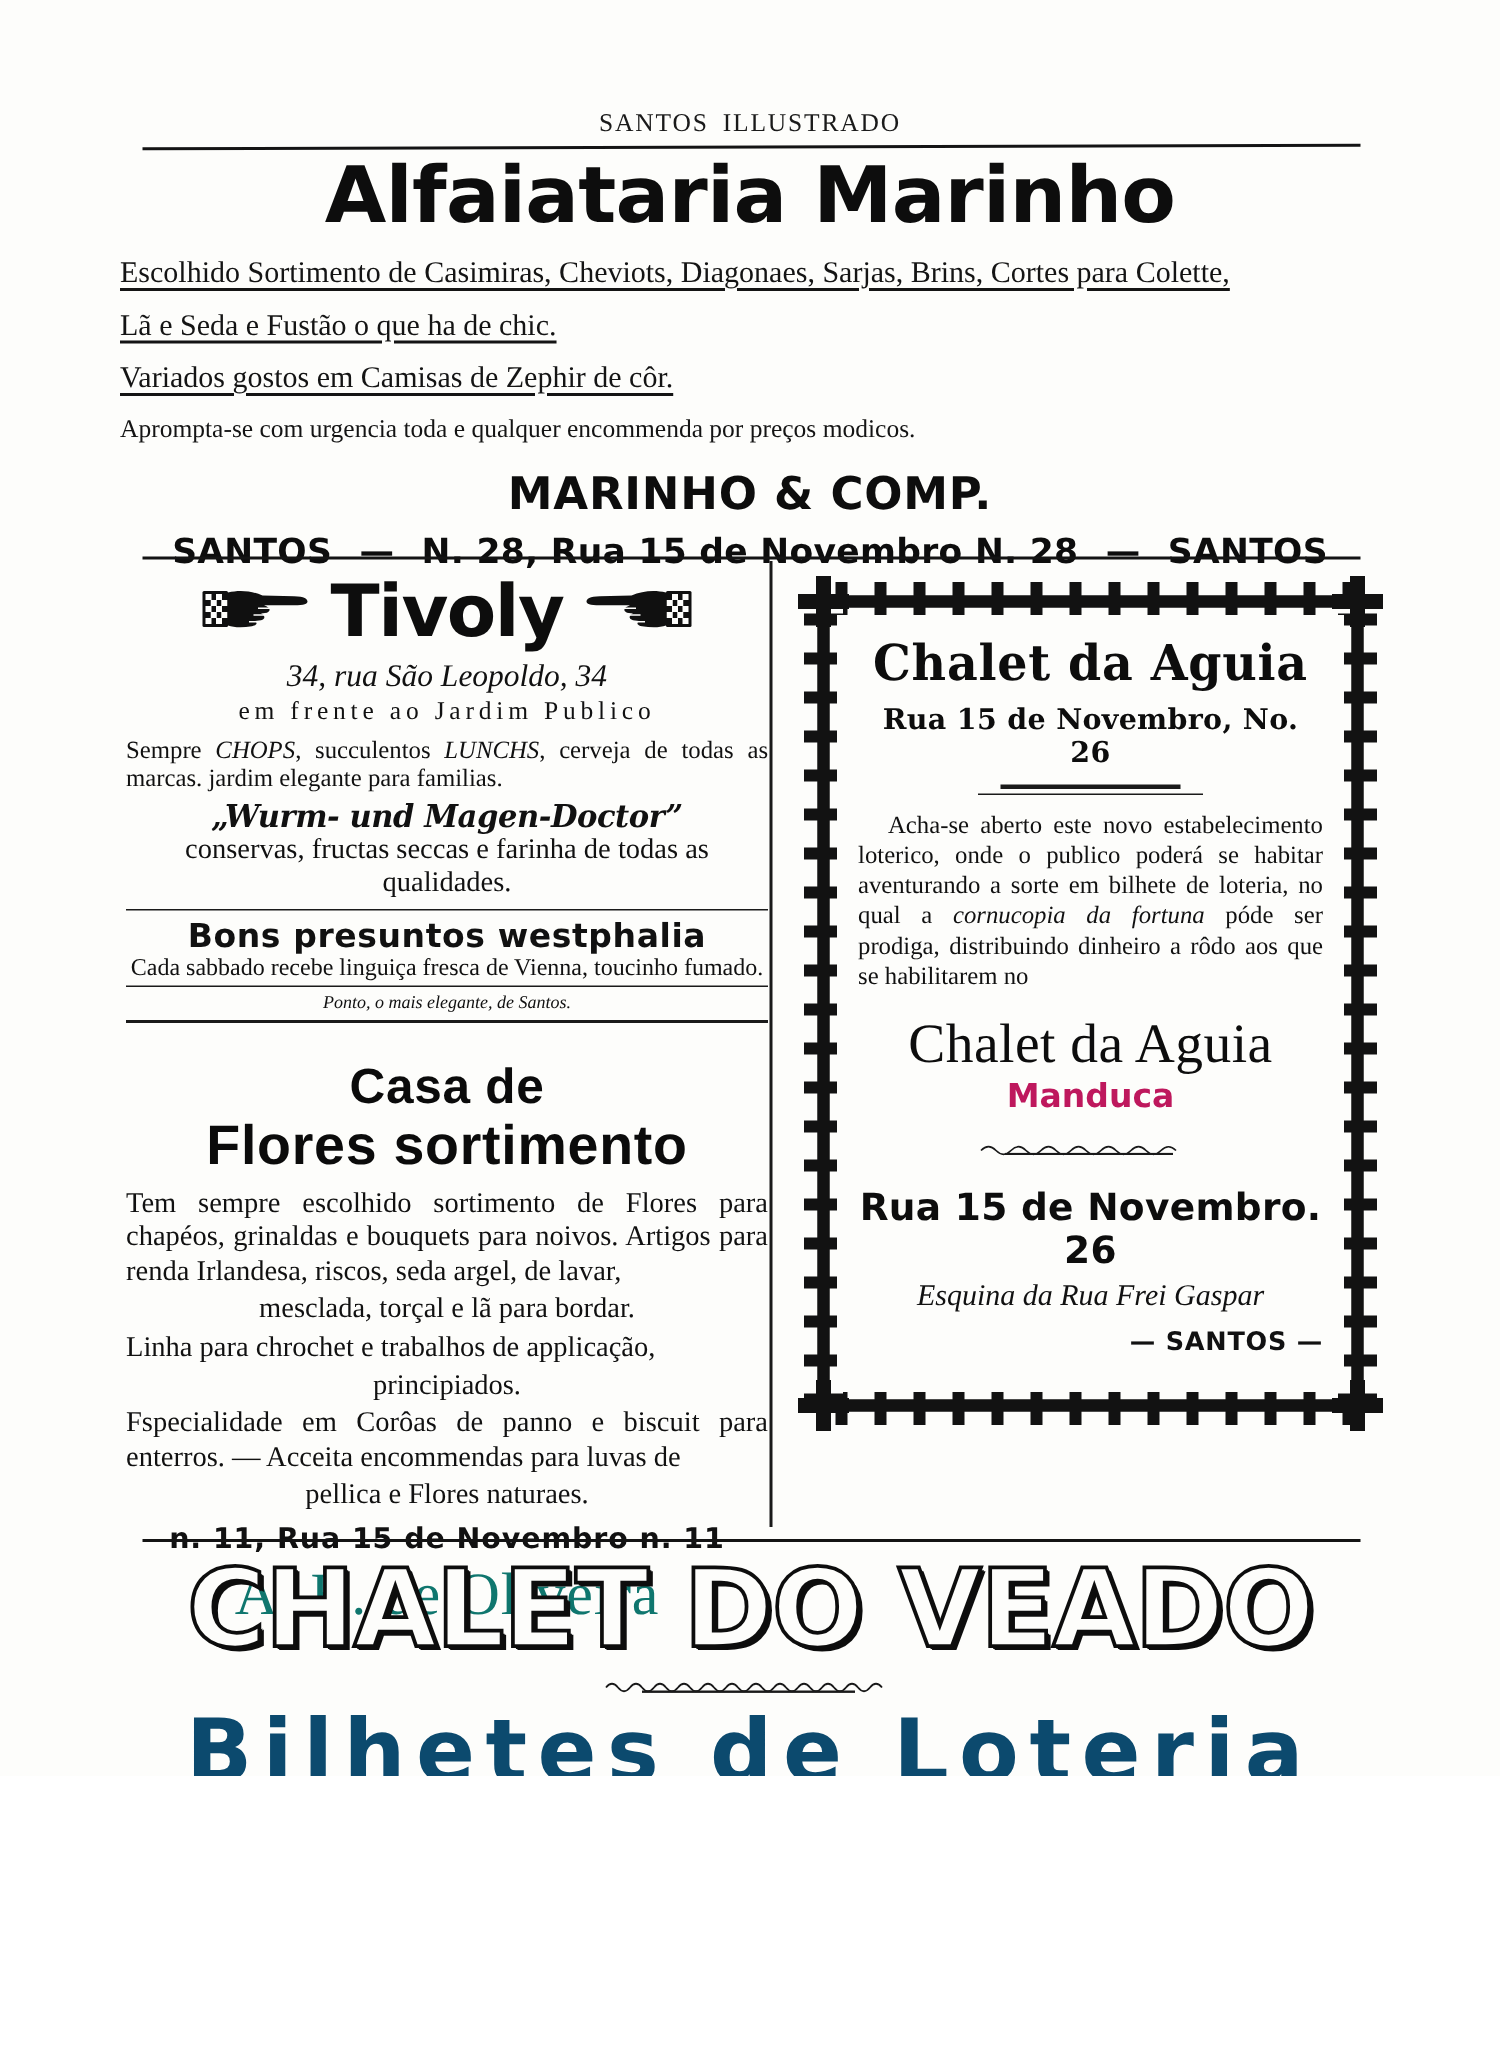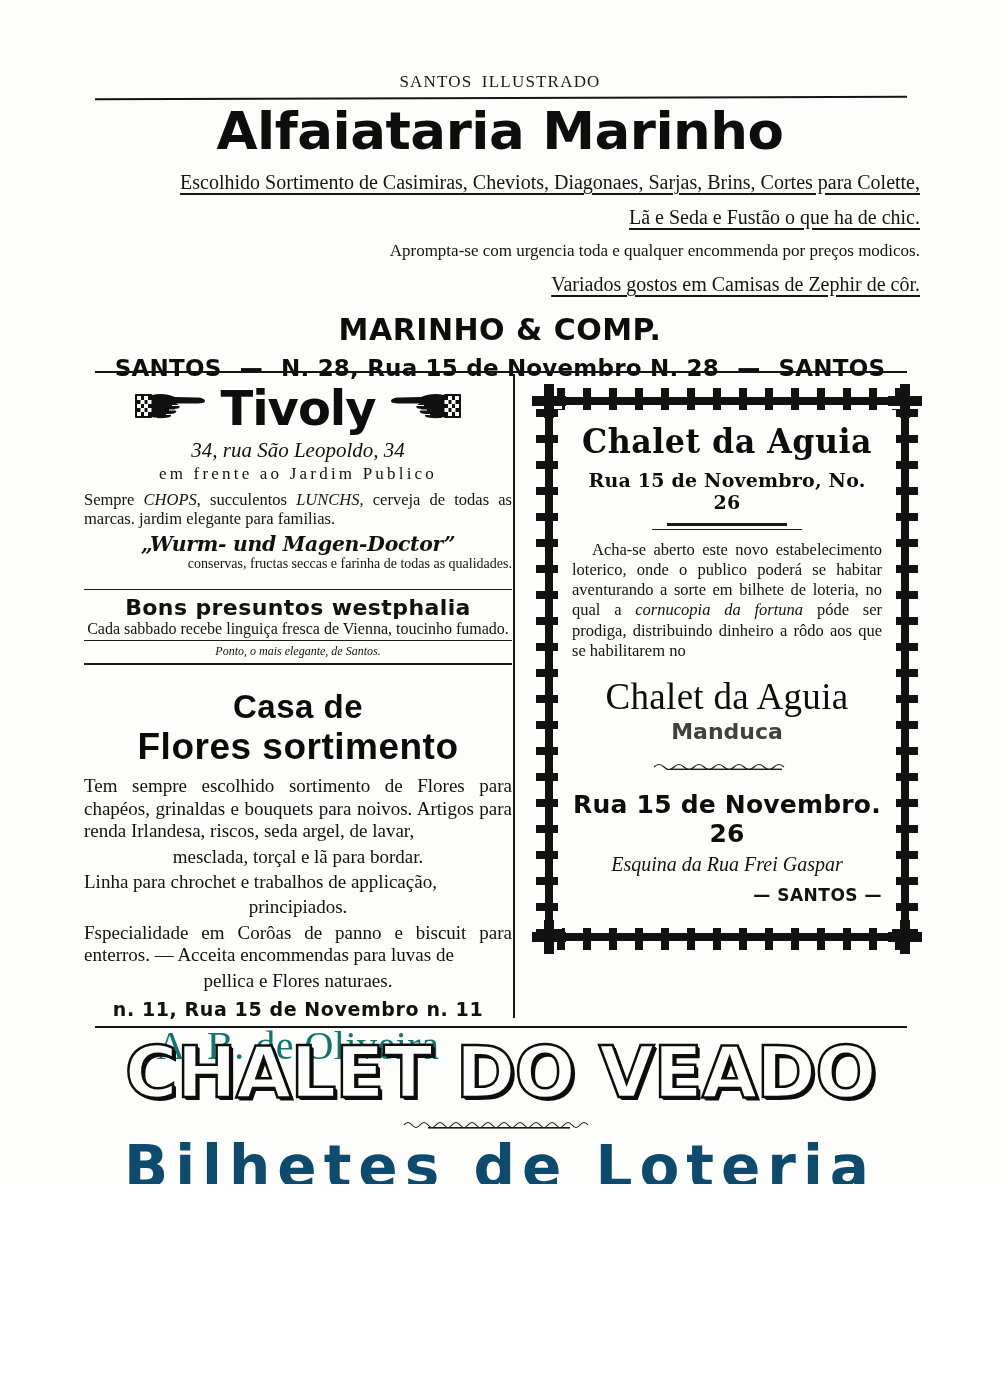--- a/index.html
+++ b/index.html
@@ -54,21 +54,21 @@
     text-align: center;
     font-family: "DejaVu Sans", sans-serif;
     font-weight: bold;
     font-size: 52px;
     letter-spacing: -0.5px;
     line-height: 1.05;
     color: #0d0d0d;
     transform: scaleX(1.02);
   }
   .alfa-line {
-    text-align: right;
+    text-align: left;
     font-family: "Liberation Serif", serif;
     font-size: 20px;
     color: #141414;
     margin-top: 12px;
   }
   .alfa-line.u {
     text-decoration: underline;
     text-underline-offset: 4px;
   }
   .alfa-line.small {
@@ -178,24 +178,24 @@
     font-weight: bold;
     font-size: 13.5px;
     letter-spacing: 0.2px;
   }
   .tivoly-row {
     font-size: 15px;
     line-height: 1.15;
     text-align: center;
   }
   .tivoly-underlined {
-    text-align: right;
-    font-size: 14px;
+    text-align: center;
+    font-size: 19px;
     border-bottom: 1.5px solid #1a1a1a;
-    padding-bottom: 17px;
+    padding-bottom: 6px;
     line-height: 1.15;
   }
   .presuntos {
     text-align: center;
     font-family: "DejaVu Sans", sans-serif;
     font-weight: bold;
     font-size: 22px;
     letter-spacing: 0.4px;
     margin-top: 5px;
   }
@@ -327,21 +327,21 @@
     margin-top: 14px;
     letter-spacing: 0.3px;
     color: #0d0d0d;
   }
   .aguia-manduca {
     text-align: center;
     font-family: "DejaVu Sans", sans-serif;
     font-weight: bold;
     font-size: 22px;
     margin-top: 1px;
-    color: #404040;
+    color: #be185d;
   }
   .aguia-street {
     text-align: center;
     font-family: "DejaVu Sans", sans-serif;
     font-weight: bold;
     font-size: 25px;
     letter-spacing: 0.2px;
     margin-top: 16px;
     color: #0d0d0d;
   }
@@ -442,22 +442,22 @@
 
 <div class="page">
 
   <div class="runhead">SANTOS  ILLUSTRADO</div>
   <div class="head-rule"></div>
 
   <div class="alfa">
     <div class="alfa-title">Alfaiataria Marinho</div>
     <div class="alfa-line u">Escolhido Sortimento de Casimiras, Cheviots, Diagonaes, Sarjas, Brins, Cortes para Colette,</div>
     <div class="alfa-line u">Lã e Seda e Fustão o que ha de chic.</div>
+    <div class="alfa-line u">Variados gostos em Camisas de Zephir de côr.</div>
     <div class="alfa-line small">Aprompta-se com urgencia toda e qualquer encommenda por preços modicos.</div>
-    <div class="alfa-line u">Variados gostos em Camisas de Zephir de côr.</div>
     <div class="alfa-sub">MARINHO &amp; COMP.</div>
     <div class="alfa-addr">
       <span>SANTOS</span>
       <span class="dash">—</span>
       <span>N. 28, Rua 15 de Novembro N. 28</span>
       <span class="dash">—</span>
       <span>SANTOS</span>
     </div>
   </div>
   <div class="rule-after-alfa"></div>

